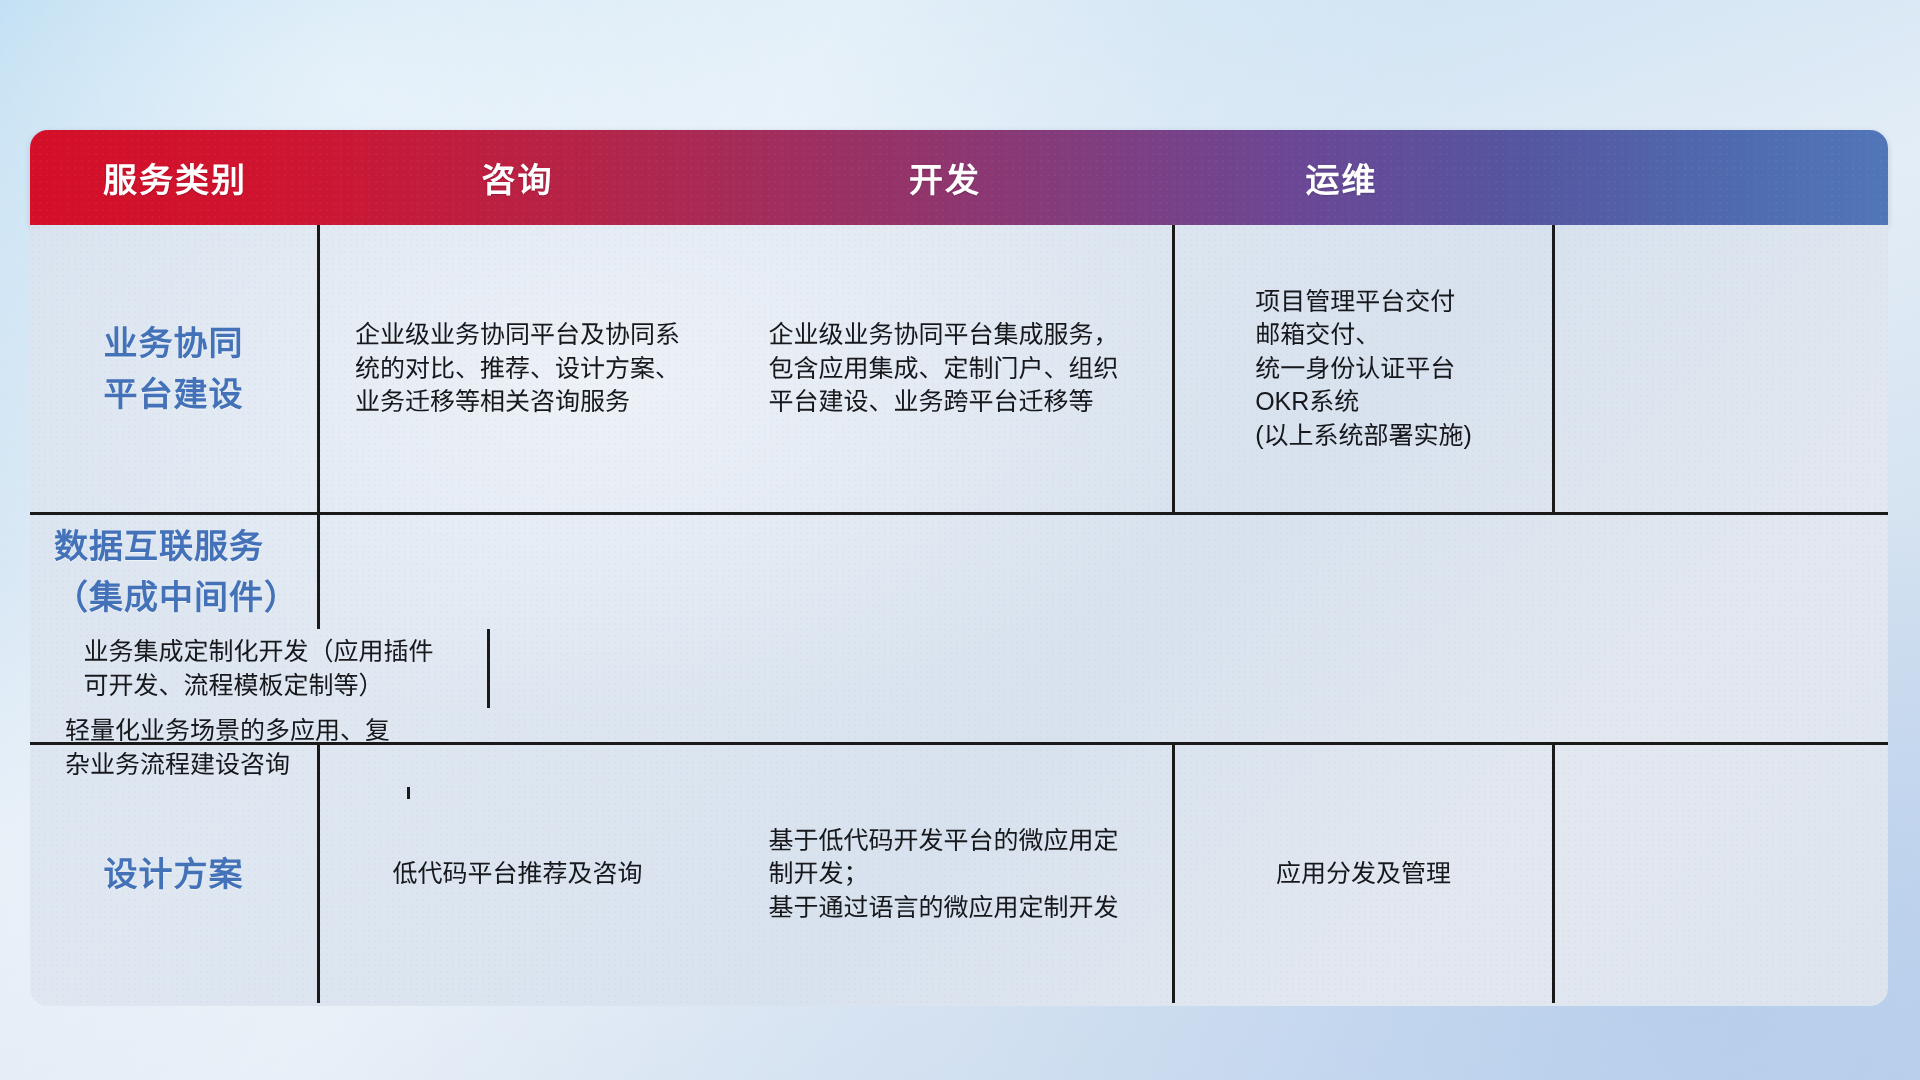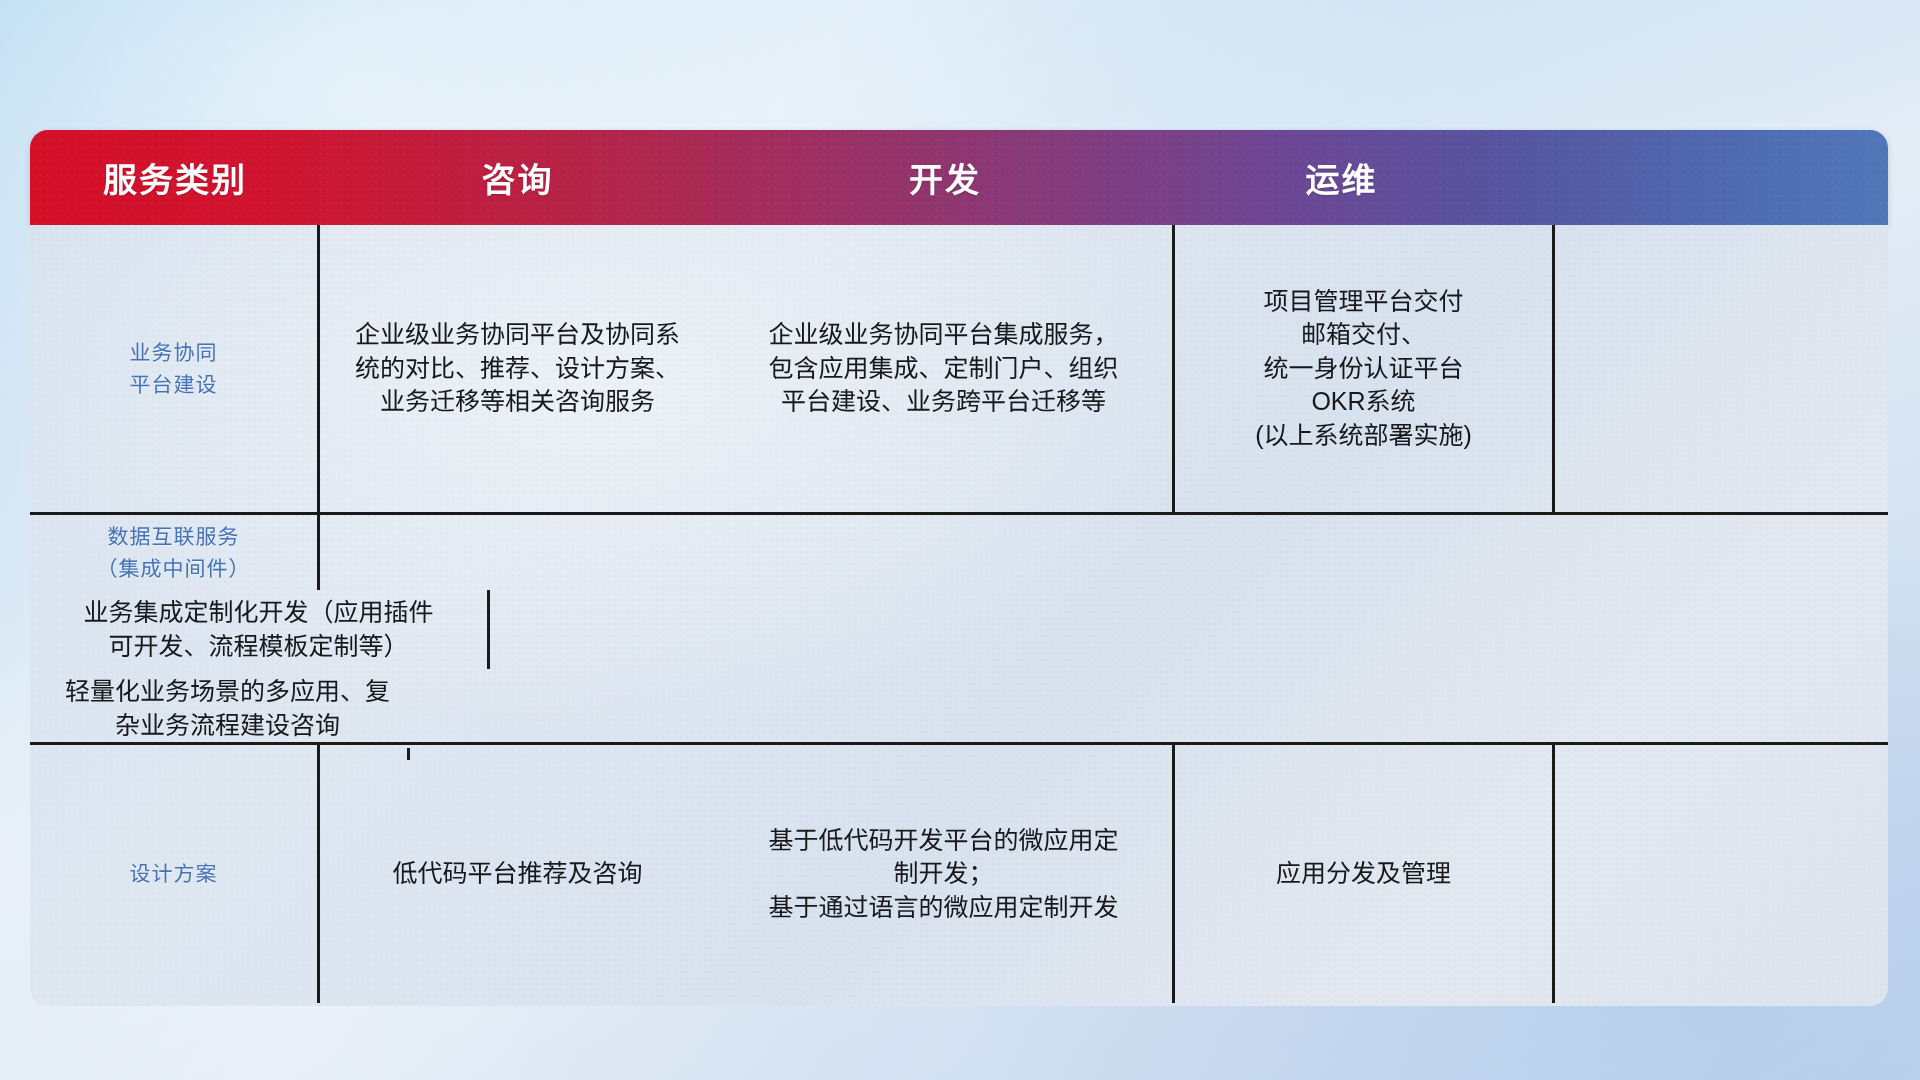--- a/index.html
+++ b/index.html
@@ -103,38 +103,38 @@
   .row.r1 { height: 290px; border-bottom: 3px solid #1a1a1a; }
   .row.r2 { height: 230px; border-bottom: 3px solid #1a1a1a; flex-direction: column; }
   .row.r3 { height: 258px; }
 
   .cell {
     box-sizing: border-box;
     display: flex;
     align-items: center;
     justify-content: center;
     padding: 6px 24px;
-    text-align: center;
+    text-align: left;
     color: #16181c;
     font-size: 25px;
     line-height: 1.34;
     white-space: pre-line;
   }
   .cell.vline { border-right: 3px solid #1a1a1a; }
 
   .c-cat   { width: 290px; }
   .c-con   { width: 395px; }
   .c-dev   { width: 460px; }
   .c-del   { width: 380px; }
   .c-ops   { width: 333px; }
 
   .cat-label {
     color: #4472b8;
-    font-size: 21px;
-    font-weight: normal;
+    font-size: 34px;
+    font-weight: bold;
     line-height: 1.5;
     letter-spacing: 1px;
     white-space: pre-line;
     text-shadow: 0 1px 1px rgba(255,255,255,0.6);
   }
 
   
   .th.c-cat  { width: 290px; }
   .th.c-con  { width: 395px; }
   .th.c-dev  { width: 460px; }

